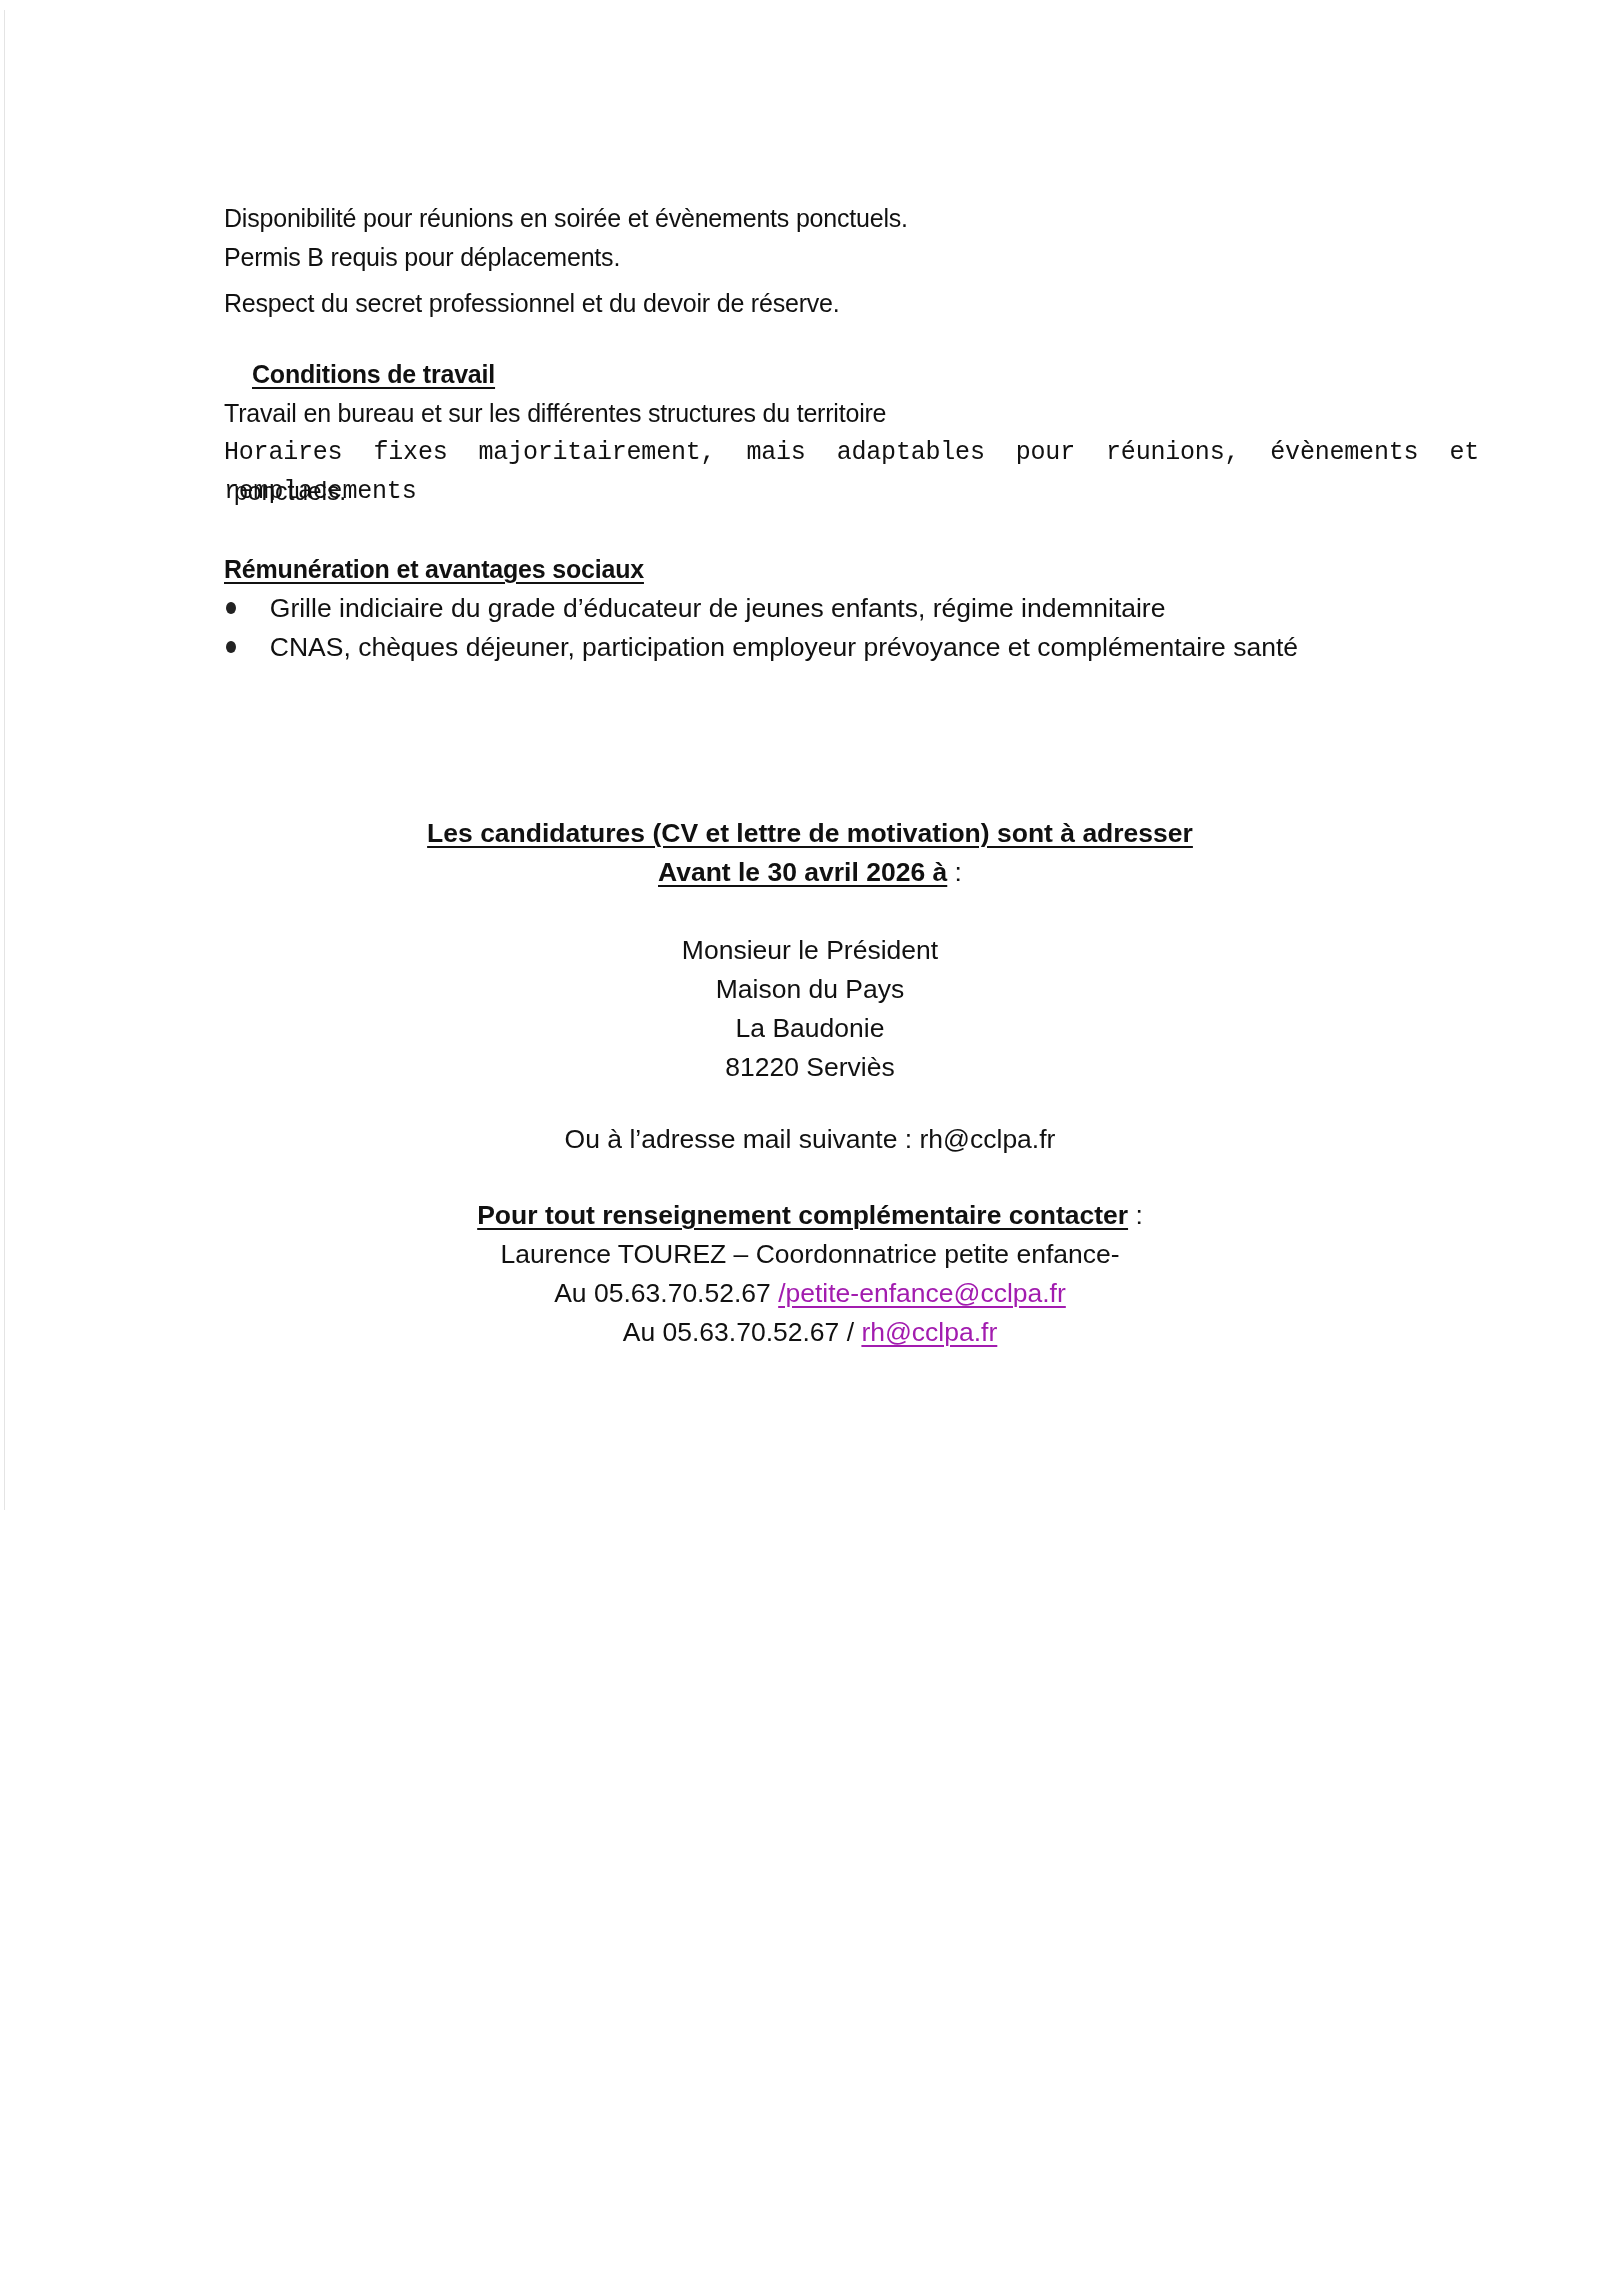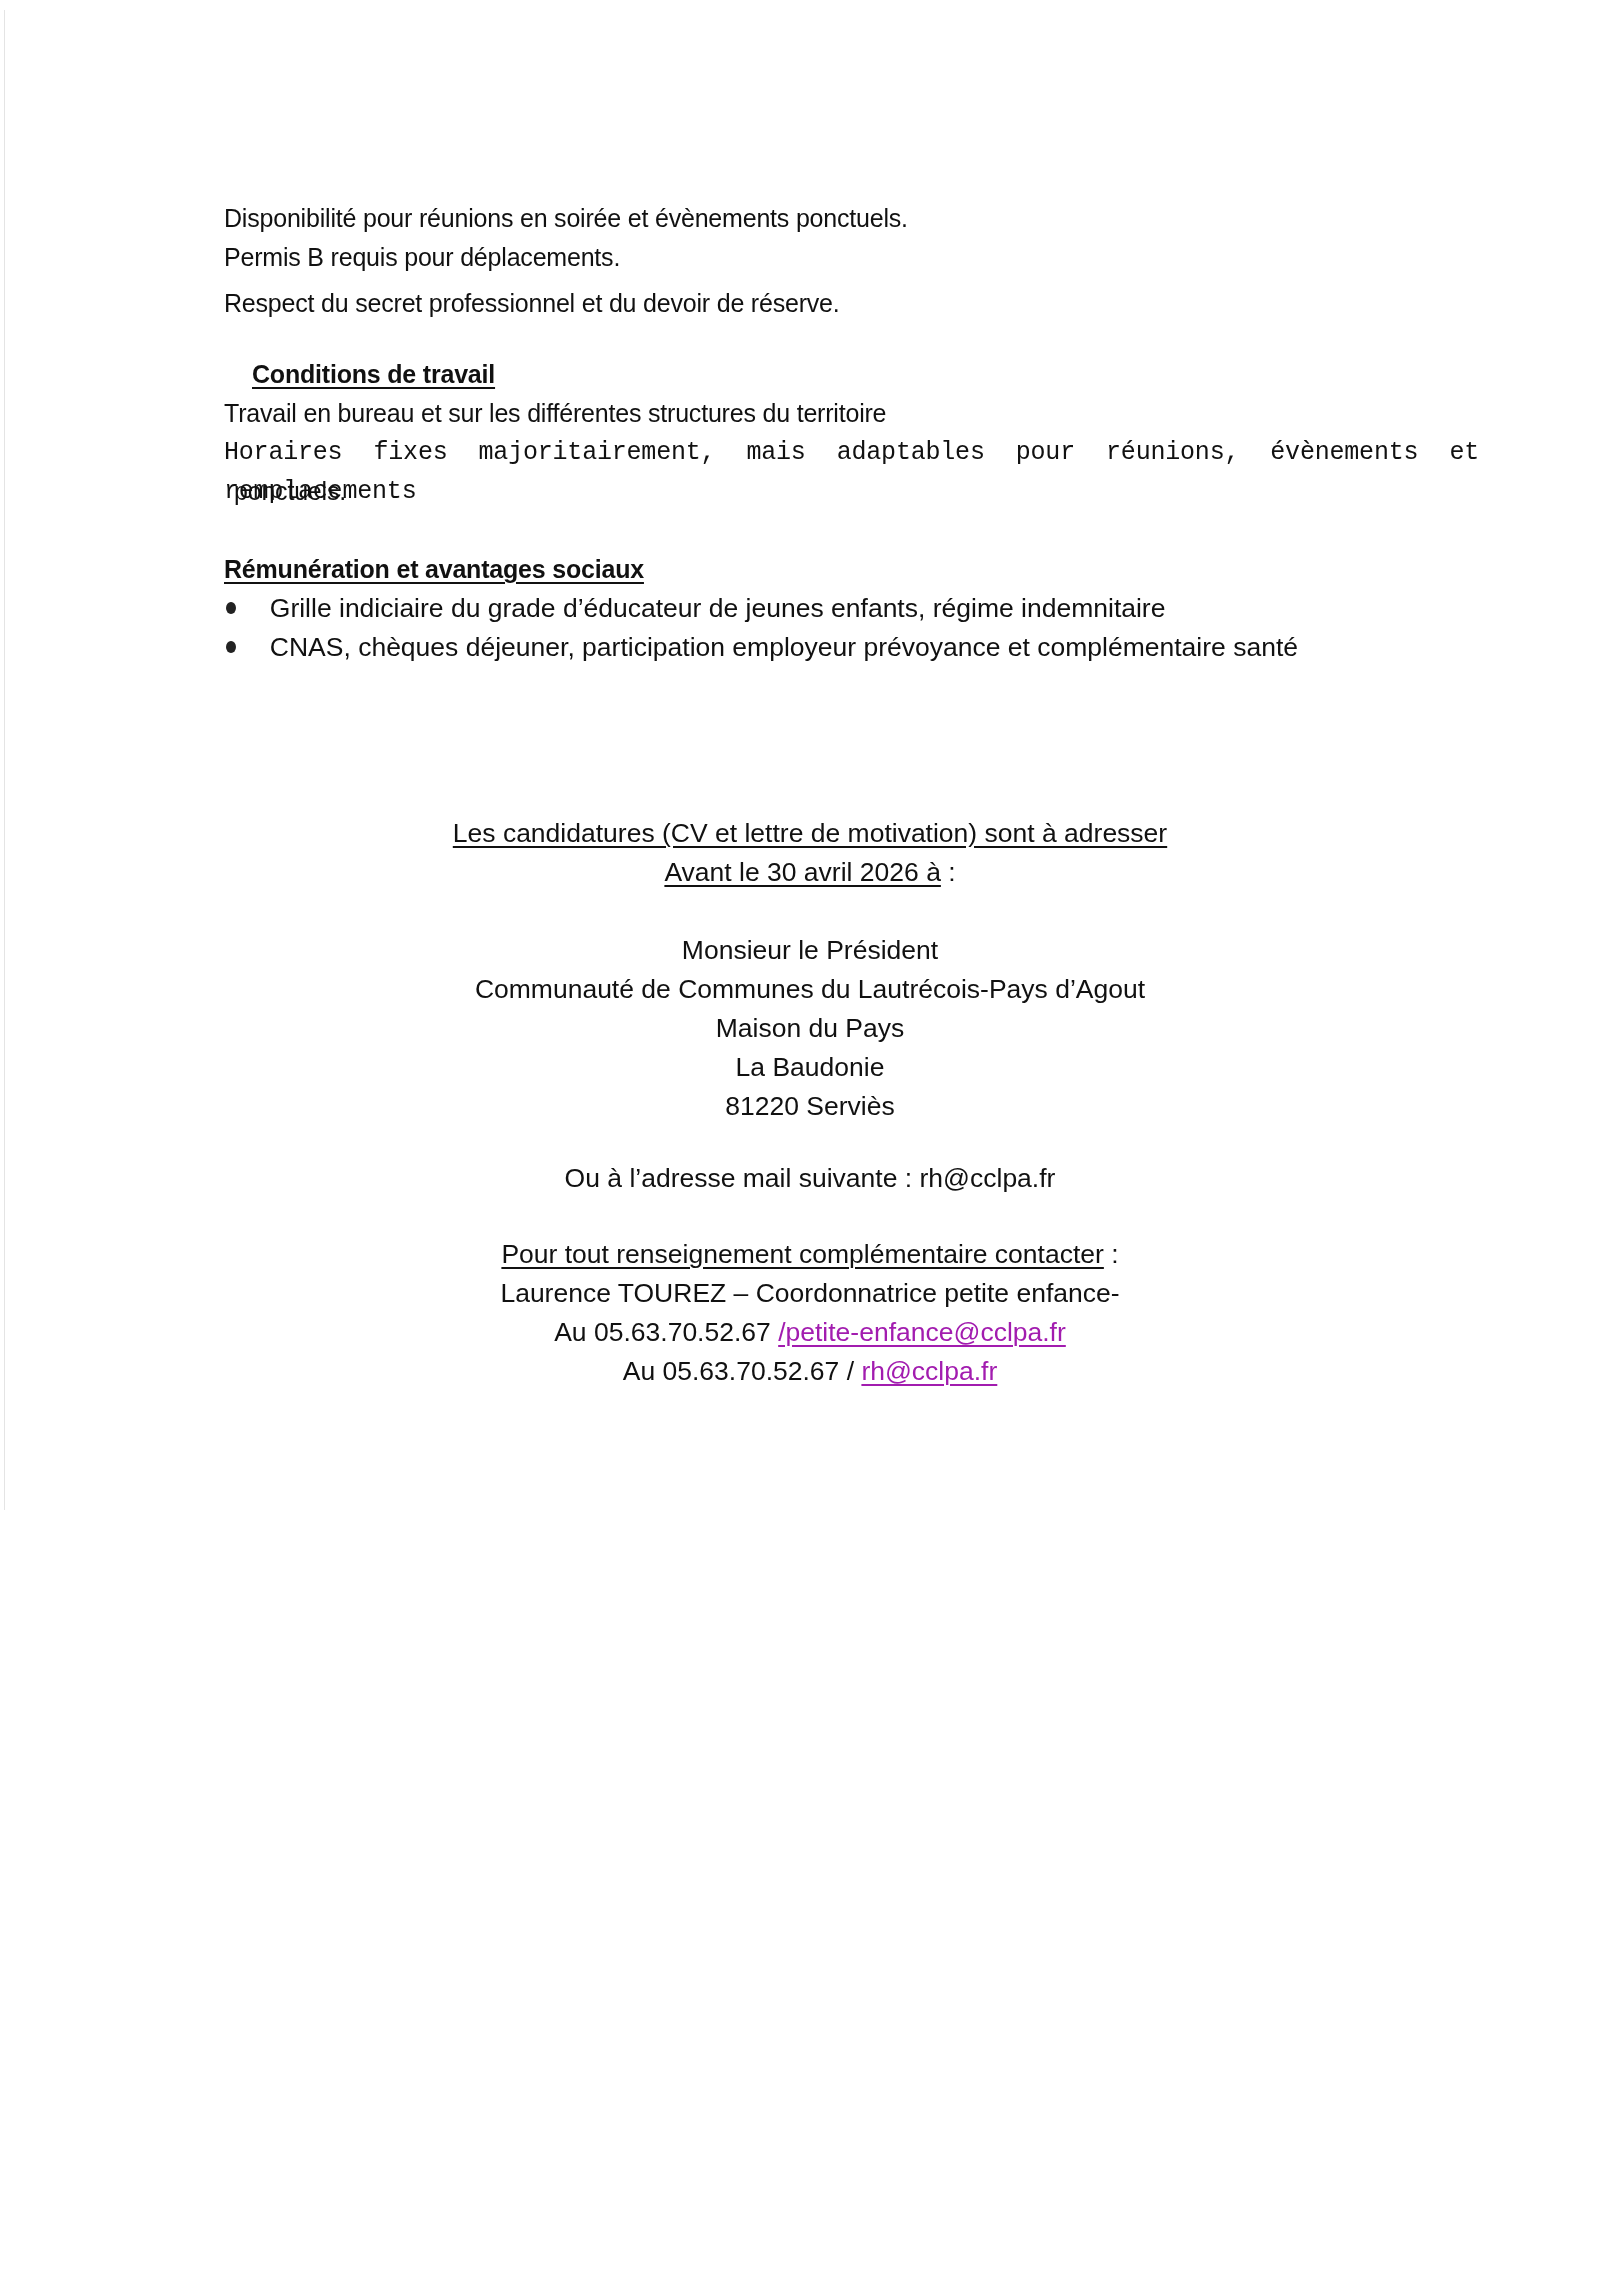--- a/index.html
+++ b/index.html
@@ -78,20 +78,21 @@
     .c-line {
       font-size: 26.5px;
       line-height: 39px;
       white-space: nowrap;
       height: 39px;
     }
     .u {
       text-decoration: underline;
       text-decoration-thickness: 2px;
       text-underline-offset: 3.9px;
+      font-weight: bold;
     }
     .link {
       color: #a21caf;
       text-decoration: underline;
       text-decoration-thickness: 2px;
       text-underline-offset: 3.9px;
       cursor: pointer;
     }
     .gap { height: 39px; }
   </style>
@@ -117,21 +118,20 @@
   </div>
   <div class="bullet-item" style="top:628px;">
     <span class="bullet-dot"></span><span>CNAS, chèques déjeuner, participation employeur prévoyance et complémentaire santé</span>
   </div>
 
   <div class="center-block" style="top:814px; left:-224px; width:1620px;">
     <div class="c-line"><span class="u">Les candidatures (CV et lettre de motivation) sont à adresser</span></div>
     <div class="c-line"><span class="u">Avant le 30 avril 2026 à</span><span> :</span></div>
     <div class="gap"></div>
     <div class="c-line">Monsieur le Président</div>
-    <div class="c-line">Communauté de Communes du Lautrécois-Pays d’Agout</div>
     <div class="c-line">Maison du Pays</div>
     <div class="c-line">La Baudonie</div>
     <div class="c-line">81220 Serviès</div>
     <div class="gap" style="height:33px;"></div>
     <div class="c-line">Ou à l’adresse mail suivante : rh@cclpa.fr</div>
     <div class="gap" style="height:37px;"></div>
     <div class="c-line"><span class="u">Pour tout renseignement complémentaire contacter</span><span> :</span></div>
     <div class="c-line">Laurence TOUREZ – Coordonnatrice petite enfance-</div>
     <div class="c-line"><span>Au 05.63.70.52.67 </span><span class="link">/petite-enfance@cclpa.fr</span></div>
     <div class="c-line"><span>Au 05.63.70.52.67 / </span><span class="link">rh@cclpa.fr</span></div>

